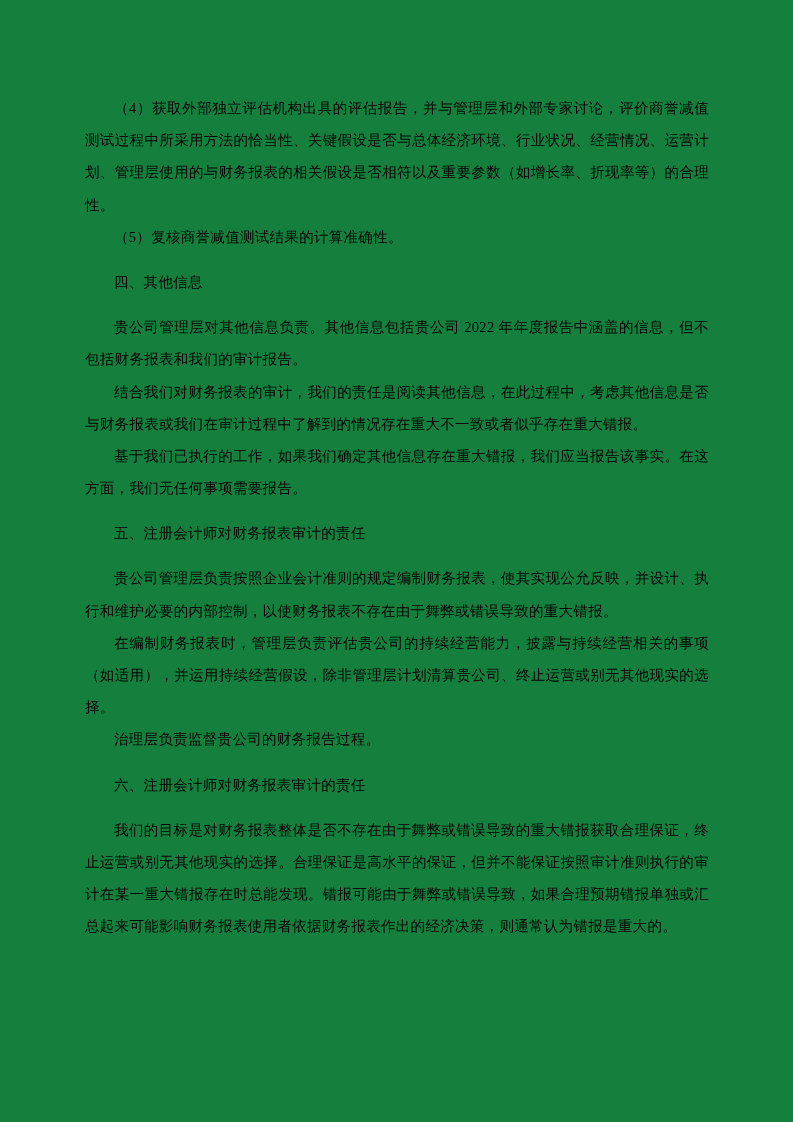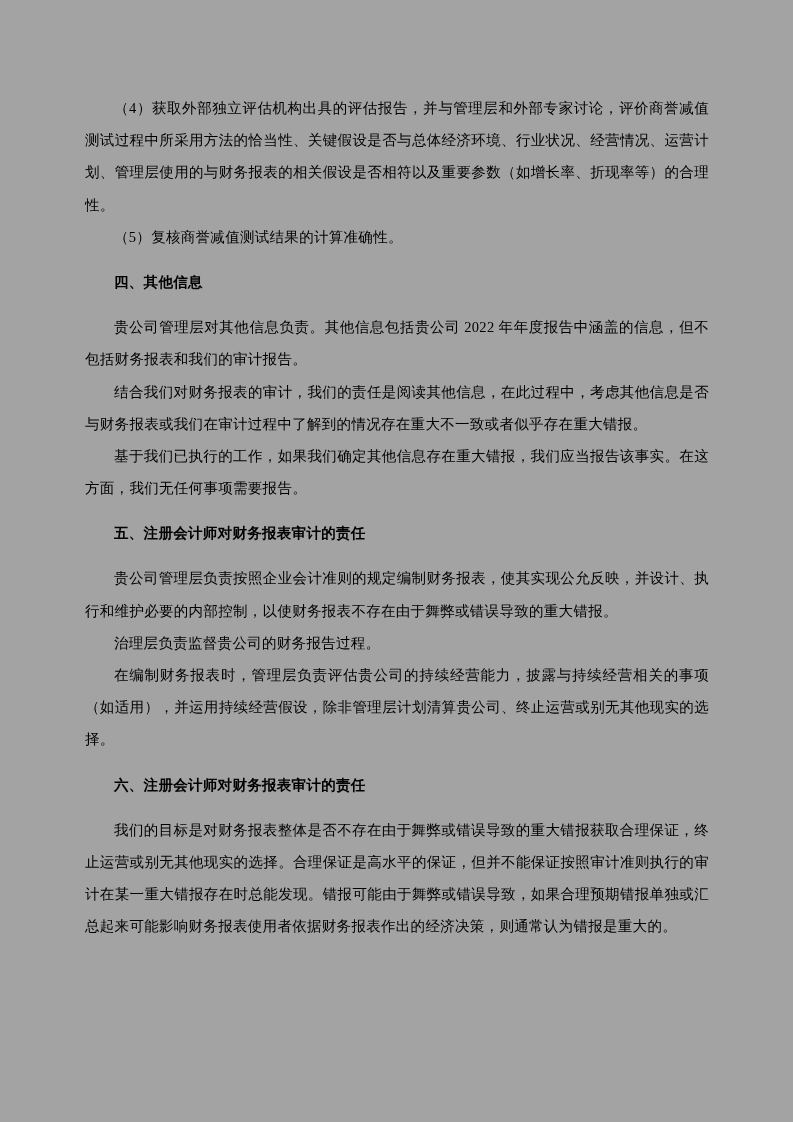--- a/index.html
+++ b/index.html
@@ -5,53 +5,53 @@
   html, body {
     margin: 0;
     padding: 0;
     background: #ffffff;
   }
   .page {
     position: relative;
     width: 793px;
     height: 1122px;
     margin: 0 auto;
-    background: #a3a3a3;
+    background: #15803d;
     box-sizing: border-box;
     padding: 92px 84px 40px 85px;
     overflow: hidden;
     font-family: "Liberation Serif", "DejaVu Serif", serif;
     font-size: 14.5px;
     color: #000000;
   }
   .doc p {
     margin: 0;
     text-indent: 2em;
     line-height: 2.22;
     text-align: justify;
     letter-spacing: 0.3px;
     word-break: break-all;
   }
   .doc p.heading {
-    font-weight: bold;
+    font-weight: normal;
     text-align: left;
     margin: 13px 0 13px 0;
   }
 </style>
 </head>
 <body>
 
 <div class="page">
   <div class="doc">
     <p>（4）获取外部独立评估机构出具的评估报告，并与管理层和外部专家讨论，评价商誉减值测试过程中所采用方法的恰当性、关键假设是否与总体经济环境、行业状况、经营情况、运营计划、管理层使用的与财务报表的相关假设是否相符以及重要参数（如增长率、折现率等）的合理性。</p>
     <p>（5）复核商誉减值测试结果的计算准确性。</p>
     <p class="heading">四、其他信息</p>
     <p>贵公司管理层对其他信息负责。其他信息包括贵公司 2022 年年度报告中涵盖的信息，但不包括财务报表和我们的审计报告。</p>
     <p>结合我们对财务报表的审计，我们的责任是阅读其他信息，在此过程中，考虑其他信息是否与财务报表或我们在审计过程中了解到的情况存在重大不一致或者似乎存在重大错报。</p>
     <p>基于我们已执行的工作，如果我们确定其他信息存在重大错报，我们应当报告该事实。在这方面，我们无任何事项需要报告。</p>
     <p class="heading">五、注册会计师对财务报表审计的责任</p>
     <p>贵公司管理层负责按照企业会计准则的规定编制财务报表，使其实现公允反映，并设计、执行和维护必要的内部控制，以使财务报表不存在由于舞弊或错误导致的重大错报。</p>
+    <p>在编制财务报表时，管理层负责评估贵公司的持续经营能力，披露与持续经营相关的事项（如适用），并运用持续经营假设，除非管理层计划清算贵公司、终止运营或别无其他现实的选择。</p>
     <p>治理层负责监督贵公司的财务报告过程。</p>
-    <p>在编制财务报表时，管理层负责评估贵公司的持续经营能力，披露与持续经营相关的事项（如适用），并运用持续经营假设，除非管理层计划清算贵公司、终止运营或别无其他现实的选择。</p>
     <p class="heading">六、注册会计师对财务报表审计的责任</p>
     <p>我们的目标是对财务报表整体是否不存在由于舞弊或错误导致的重大错报获取合理保证，终止运营或别无其他现实的选择。合理保证是高水平的保证，但并不能保证按照审计准则执行的审计在某一重大错报存在时总能发现。错报可能由于舞弊或错误导致，如果合理预期错报单独或汇总起来可能影响财务报表使用者依据财务报表作出的经济决策，则通常认为错报是重大的。</p>
   </div>
 </div>
 
 </body></html>

